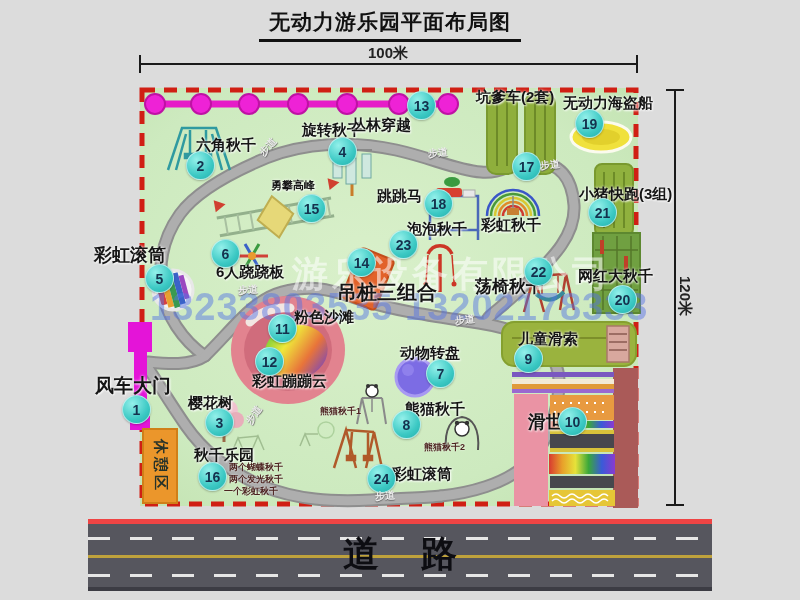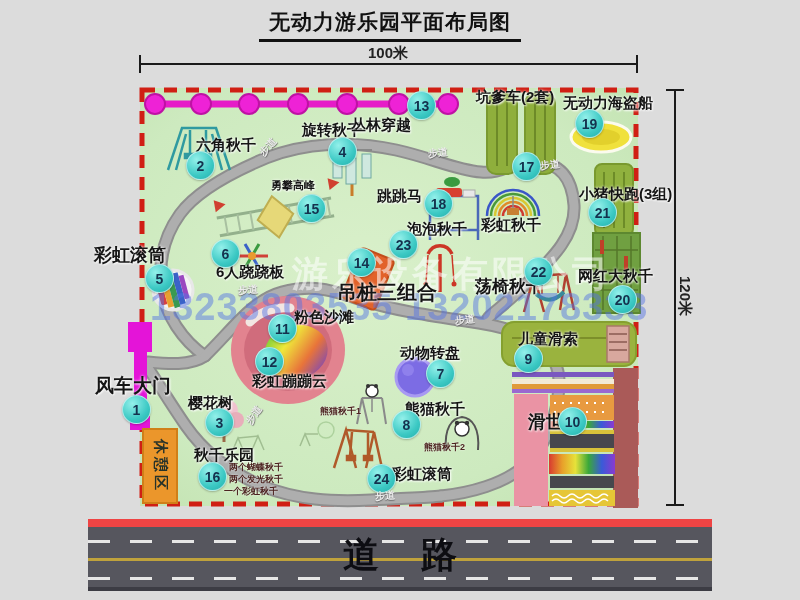--- a/index.html
+++ b/index.html
@@ -26,21 +26,21 @@
            text-shadow:0 0 2px rgba(255,255,255,.8);}
   #watermark-company{position:absolute;left:292px;top:250px;z-index:25;font-size:36px;font-weight:bold;
            color:rgba(255,255,255,.55);letter-spacing:4px;white-space:nowrap;}
   #watermark-phones{position:absolute;left:150px;top:286px;z-index:25;font-size:38px;font-weight:bold;
            color:rgba(84,116,228,.48);letter-spacing:1px;white-space:nowrap;}
   #rest-area{position:absolute;left:142px;top:428px;width:36px;height:76px;z-index:20;
            background:#eb962b;border:2px solid #d07f18;box-sizing:border-box;}
   #rest-area span{position:absolute;left:50%;top:50%;transform:translate(-50%,-50%) rotate(90deg);
            font-size:15px;font-weight:bold;color:#26322a;white-space:nowrap;letter-spacing:3px;}
   #road{position:absolute;left:88px;top:519px;width:624px;height:72px;background:#56565e;
-        border-top:8px solid #ef4444;border-bottom:4px solid #3c3c44;box-sizing:border-box;z-index:10;}
+        border-top:5px solid #ef4444;border-bottom:4px solid #3c3c44;box-sizing:border-box;z-index:10;}
   .road-dash{position:absolute;left:0;width:100%;height:3px;
         background:repeating-linear-gradient(90deg,#e6e6e6 0 22px,transparent 22px 42px);}
   #road-yellow{position:absolute;left:0;top:31px;width:100%;height:3px;background:#bfa23c;}
   #road-text{position:absolute;left:50%;top:50%;transform:translate(-50%,-54%);
         font-size:36px;font-weight:bold;color:#0d0d12;letter-spacing:42px;text-indent:42px;white-space:nowrap;z-index:11;}
 </style>
 </head>
 <body>
 
 <div id="canvas">

